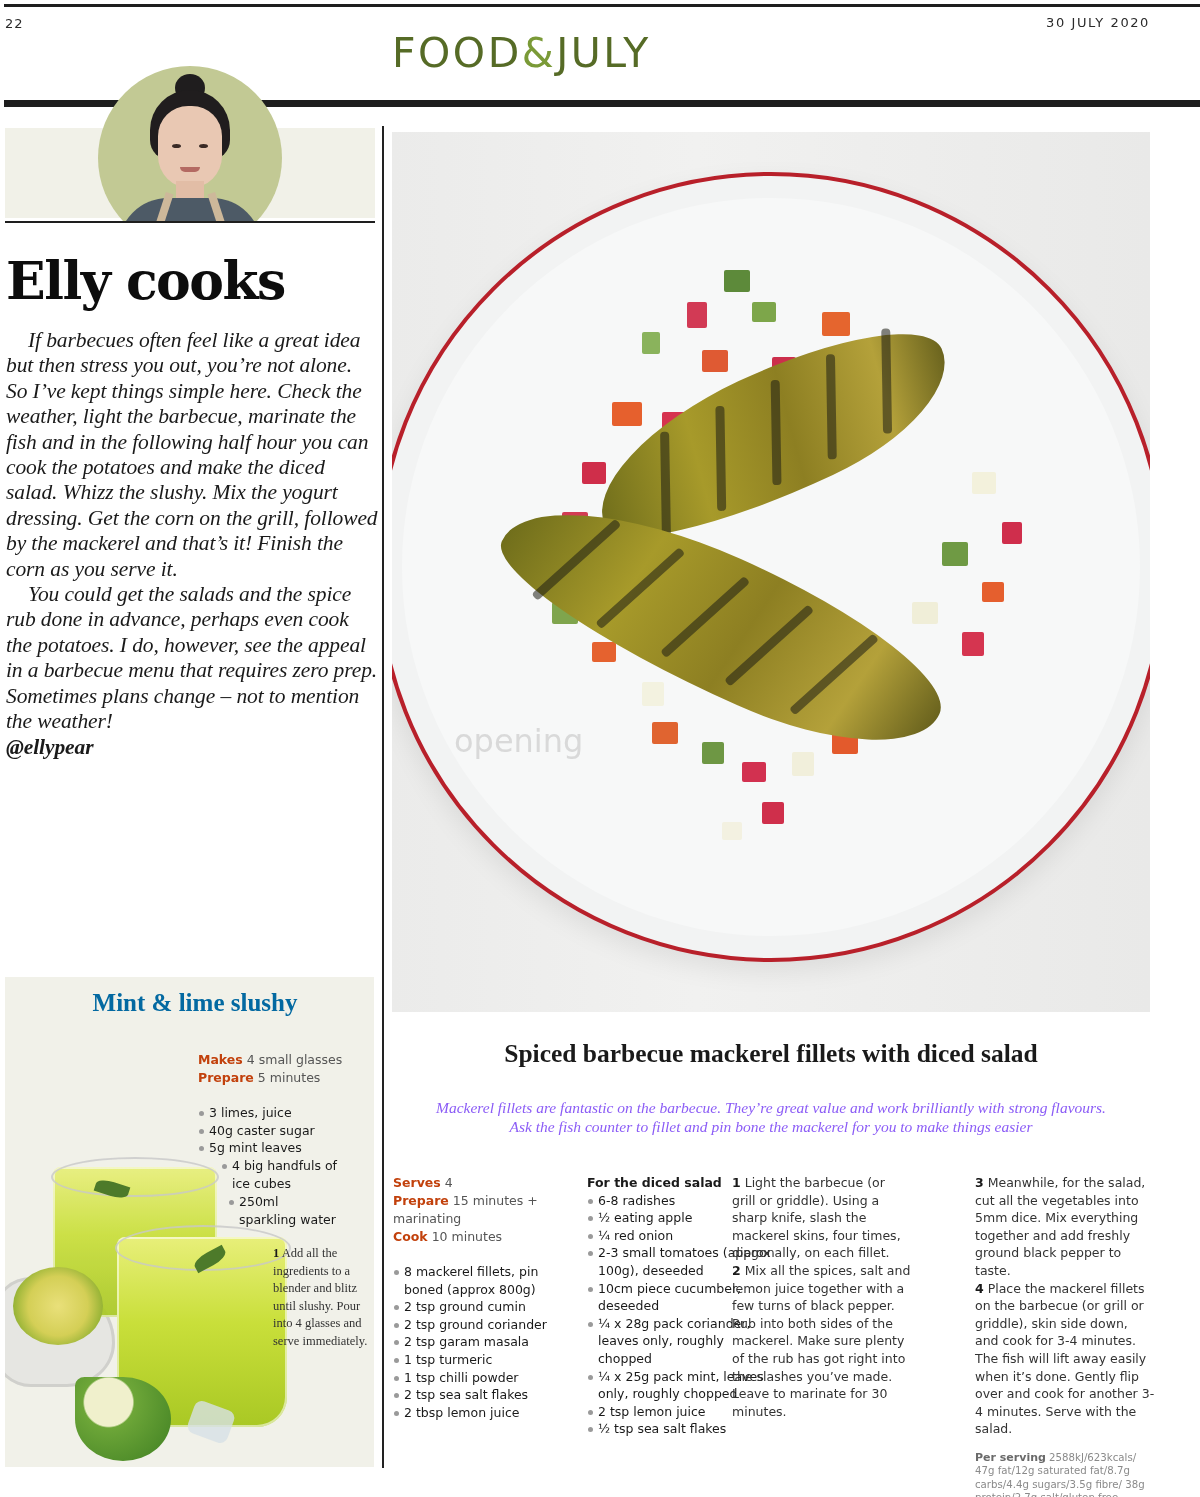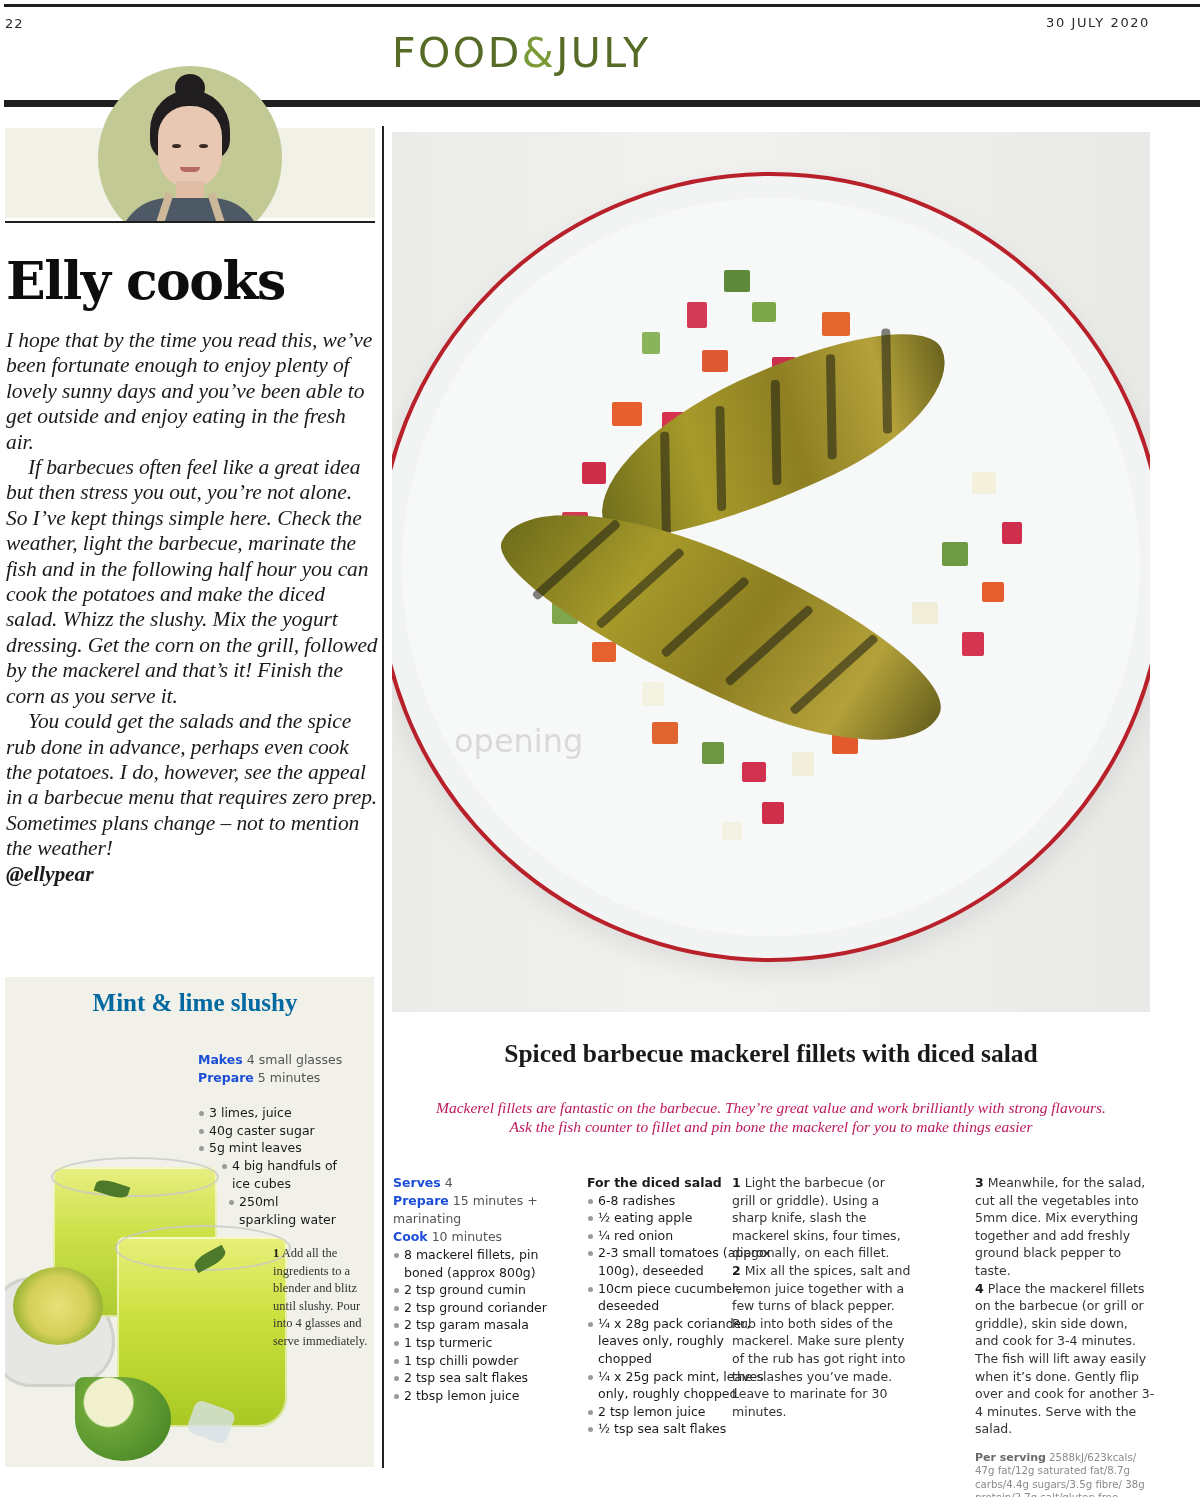--- a/index.html
+++ b/index.html
@@ -36,21 +36,21 @@
   .intro { position: absolute; left: 6px; top: 328px; width: 372px; font-family: "Liberation Serif", serif; font-style: italic; font-size: 21.5px; line-height: 25.4px; color: #1a1a1a; letter-spacing: -0.1px; }
   .intro p { margin: 0; }
   .intro p.indent { text-indent: 22px; }
   .intro .handle { font-weight: 700; font-style: italic; }
 
   
   .slushy-box { position: absolute; left: 5px; top: 977px; width: 369px; height: 490px; background: #f1f1e9; overflow: hidden; }
   .slushy-title { position: absolute; left: 0; top: 12px; width: 380px; text-align: center; font-family: "Liberation Serif", serif; font-size: 25px; color: #0369a1; }
   .slushy-blurb { position: absolute; left: 14px; top: 68px; width: 168px; text-align: center; font-family: "Liberation Serif", serif; font-style: italic; font-size: 17px; line-height: 19.5px; color: #1a1a1a; }
   .meta-line { font-family: "DejaVu Sans", sans-serif; font-size: 12.5px; line-height: 18px; color: #555; }
-  .meta-line b { color: #1d4ed8; font-weight: 700; }
+  .meta-line b { color: #c2410c; font-weight: 700; }
   .slushy-meta { position: absolute; left: 193px; top: 74px; }
   .bullet-list { list-style: none; font-family: "DejaVu Sans", sans-serif; font-size: 12.5px; line-height: 17.6px; color: #1a1a1a; }
   .bullet-list li { position: relative; padding-left: 11px; }
   .bullet-list li::before { content: ""; position: absolute; left: 1px; top: 7px; width: 5px; height: 5px; border-radius: 50%; background: #9a9a9a; }
   .slushy-ing-a { position: absolute; left: 193px; top: 127px; }
   .slushy-ing-b { position: absolute; left: 216px; top: 180px; width: 120px; }
   .slushy-ing-c { position: absolute; left: 223px; top: 216px; width: 110px; }
   .slushy-method { position: absolute; left: 268px; top: 268px; width: 100px; font-family: Liberation Serif, serif; font-size: 12.5px; line-height: 17.6px; color: #333; }
   .slushy-method b { color: #1a1a1a; }
 
@@ -75,27 +75,27 @@
   .salad { position: absolute; left: 100px; top: 130px; width: 560px; height: 590px; }
   .salad i { position: absolute; display: block; border-radius: 2px; }
   .fillet { position: absolute; border-radius: 48% 52% 40% 60% / 60% 45% 55% 40%; background: linear-gradient(100deg, #6b6a1a 0%, #a79a2a 30%, #8d7f22 55%, #b4a13a 80%, #5f5a1a 100%); }
   .fillet .grill { position: absolute; top: 8%; width: 9px; height: 84%; background: rgba(30,30,20,0.55); border-radius: 4px; transform: rotate(24deg); }
   .fillet.one { left: 190px; top: 240px; width: 380px; height: 125px; transform: rotate(-25deg); }
   .fillet.two { left: 95px; top: 425px; width: 470px; height: 135px; transform: rotate(24deg); }
   .watermark { position: absolute; left: 62px; top: 590px; font-family: "DejaVu Sans", sans-serif; font-size: 32px; color: rgba(160,160,160,0.35); letter-spacing: 0px; }
 
   
   .recipe-title { position: absolute; left: 392px; top: 1039px; width: 758px; text-align: center; font-family: "Liberation Serif", serif; font-size: 25.5px; color: #1a1a1a; }
-  .recipe-intro { position: absolute; left: 392px; top: 1098px; width: 758px; text-align: center; font-family: "Liberation Serif", serif; font-style: italic; font-size: 15.5px; line-height: 19px; color: #be185d; }
+  .recipe-intro { position: absolute; left: 392px; top: 1098px; width: 758px; text-align: center; font-family: "Liberation Serif", serif; font-style: italic; font-size: 15.5px; line-height: 19px; color: #8b5cf6; }
   .col { position: absolute; top: 1174px; font-family: "DejaVu Sans", sans-serif; font-size: 12.5px; line-height: 17.6px; color: #1a1a1a; }
   .col-1 { left: 393px; width: 185px; }
   .col-2 { left: 587px; width: 186px; }
   .col-3 { left: 732px; width: 180px; color: #333; }
   .col-4 { left: 975px; width: 180px; color: #333; }
-  .col-1 .bullet-list { }
+  .col-1 .bullet-list { margin-top: 17px; }
   .col-heading { font-weight: 700; color: #1a1a1a; }
   .step b { color: #1a1a1a; }
   .nutrition { margin-top: 13px; font-size: 10.2px; line-height: 13.4px; color: #8a8a8a; }
   .nutrition b { color: #6a6a6a; font-size: 11px; }
 </style>
 </head>
 <body>
 
 <div class="top-rule"></div>
 <div class="page-number">22</div>
@@ -114,21 +114,20 @@
   <div class="neck"></div>
   <div class="shirt"></div>
   <div class="strap l"></div>
   <div class="strap r"></div>
 </div>
 <div class="byline-rule"></div>
 <div class="column-rule"></div>
 
 <h1 class="feature-title">Elly cooks</h1>
 <div class="intro">
-  <p>I hope that by the time you read this, we’ve been fortunate enough to enjoy plenty of lovely sunny days and you’ve been able to get outside and enjoy eating in the fresh air.</p>
   <p class="indent">If barbecues often feel like a great idea but then stress you out, you’re not alone. So I’ve kept things simple here. Check the weather, light the barbecue, marinate the fish and in the following half hour you can cook the potatoes and make the diced salad. Whizz the slushy. Mix the yogurt dressing. Get the corn on the grill, followed by the mackerel and that’s it! Finish the corn as you serve it.</p>
   <p class="indent">You could get the salads and the spice rub done in advance, perhaps even cook the potatoes. I do, however, see the appeal in a barbecue menu that requires zero prep. Sometimes plans change – not to mention the weather!</p>
   <p class="handle">@ellypear</p>
 </div>
 
 <div class="slushy-box">
   <div>
     <div class="plate"></div>
     <div class="glass back"></div>
     <div class="glass-rim back"></div>

